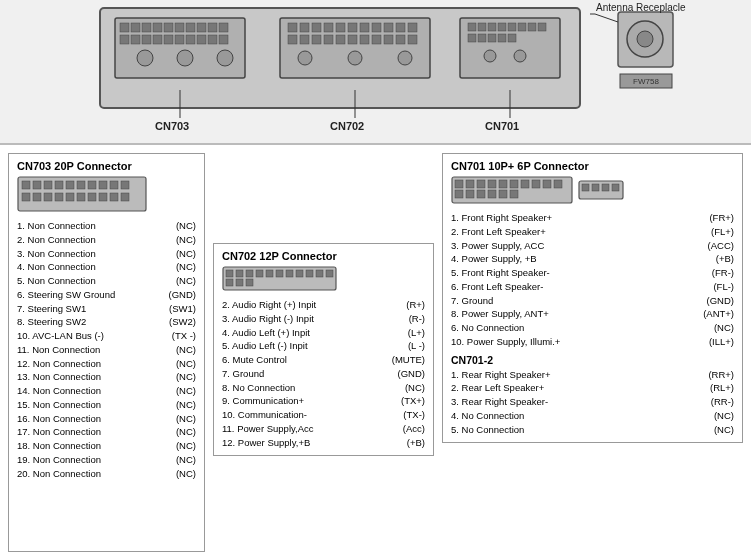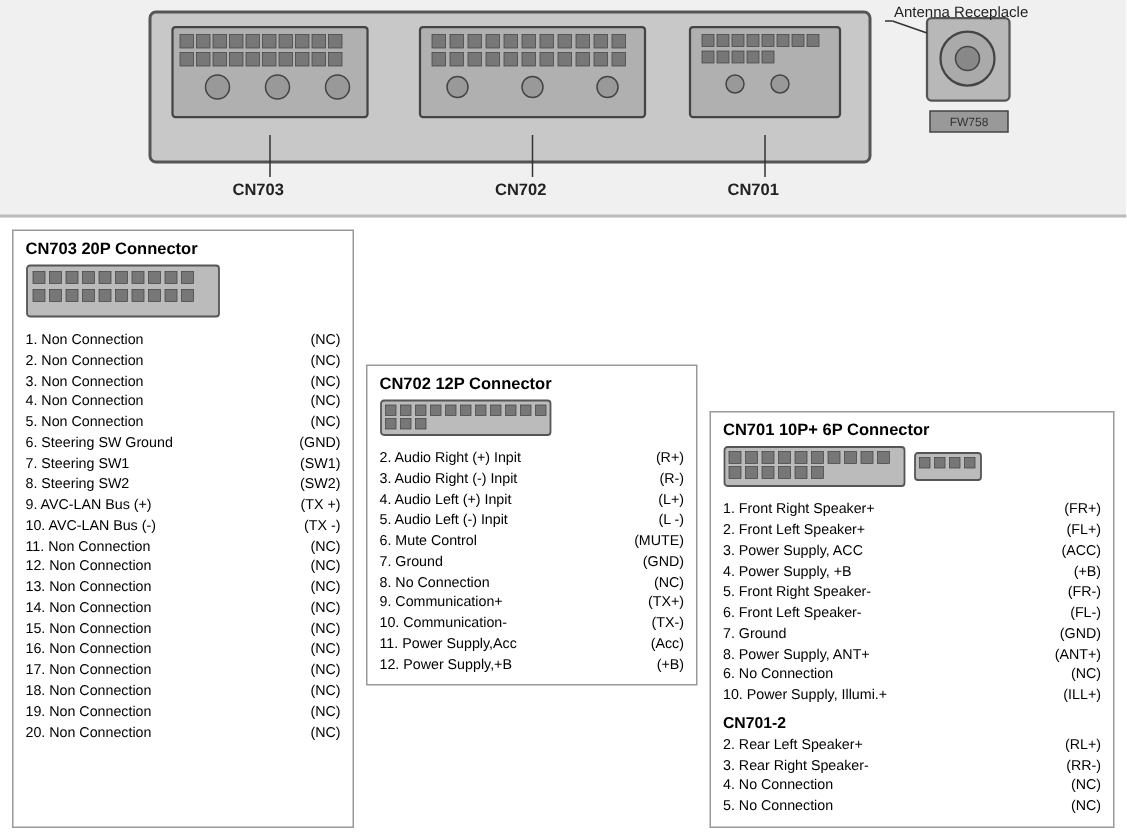--- a/index.html
+++ b/index.html
@@ -46,29 +46,28 @@
       justify-content: space-between;
       gap: 8px;
     }
 
     .pin-list li .code {
       white-space: nowrap;
       font-weight: normal;
     }
 
     .left-panel {
-      width: 228px;
+      width: 197px;
     }
 
     .right-area {
       flex: 1;
       display: flex;
       flex-direction: column;
       gap: 6px;
-      justify-content: flex-end;
     }
 
     .right-panel {
       border: 1px solid #999;
       padding: 6px 8px;
     }
 
     .right-panel-title {
       font-size: 11px;
       font-weight: bold;
@@ -266,24 +265,20 @@
         </li>
         <li>
           <span>7. Steering SW1</span>
           <span class="code">(SW1)</span>
         </li>
         <li>
           <span>8. Steering SW2</span>
           <span class="code">(SW2)</span>
         </li>
         <li>
-          <span>9. AVC-LAN Bus (+)</span>
-          <span class="code">(TX +)</span>
-        </li>
-        <li>
           <span>10. AVC-LAN Bus (-)</span>
           <span class="code">(TX -)</span>
         </li>
         <li>
           <span>11. Non Connection</span>
           <span class="code">(NC)</span>
         </li>
         <li>
           <span>12. Non Connection</span>
           <span class="code">(NC)</span>
@@ -473,20 +468,24 @@
           </li>
           <li>
             <span>10. Power Supply, Illumi.+</span>
             <span class="code">(ILL+)</span>
           </li>
         </ul>
 
       <div class="sub-title" style="margin-top:5px;">CN701-2</div>
       <ul class="pin-list" id="cn701-2-list">
           <li>
+            <span>1. Rear Right Speaker+</span>
+            <span class="code">(RR+)</span>
+          </li>
+          <li>
             <span>2. Rear Left Speaker+</span>
             <span class="code">(RL+)</span>
           </li>
           <li>
             <span>3. Rear Right Speaker-</span>
             <span class="code">(RR-)</span>
           </li>
           <li>
             <span>4. No Connection</span>
             <span class="code">(NC)</span>

